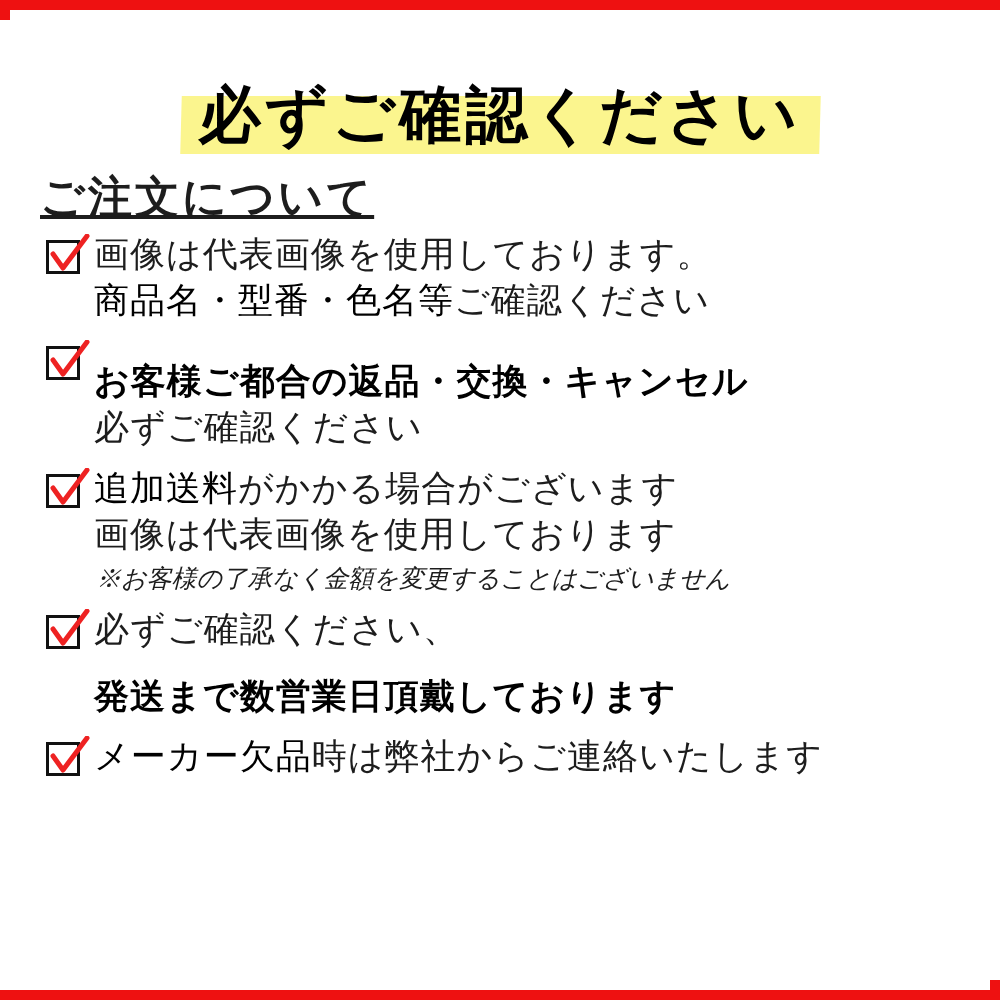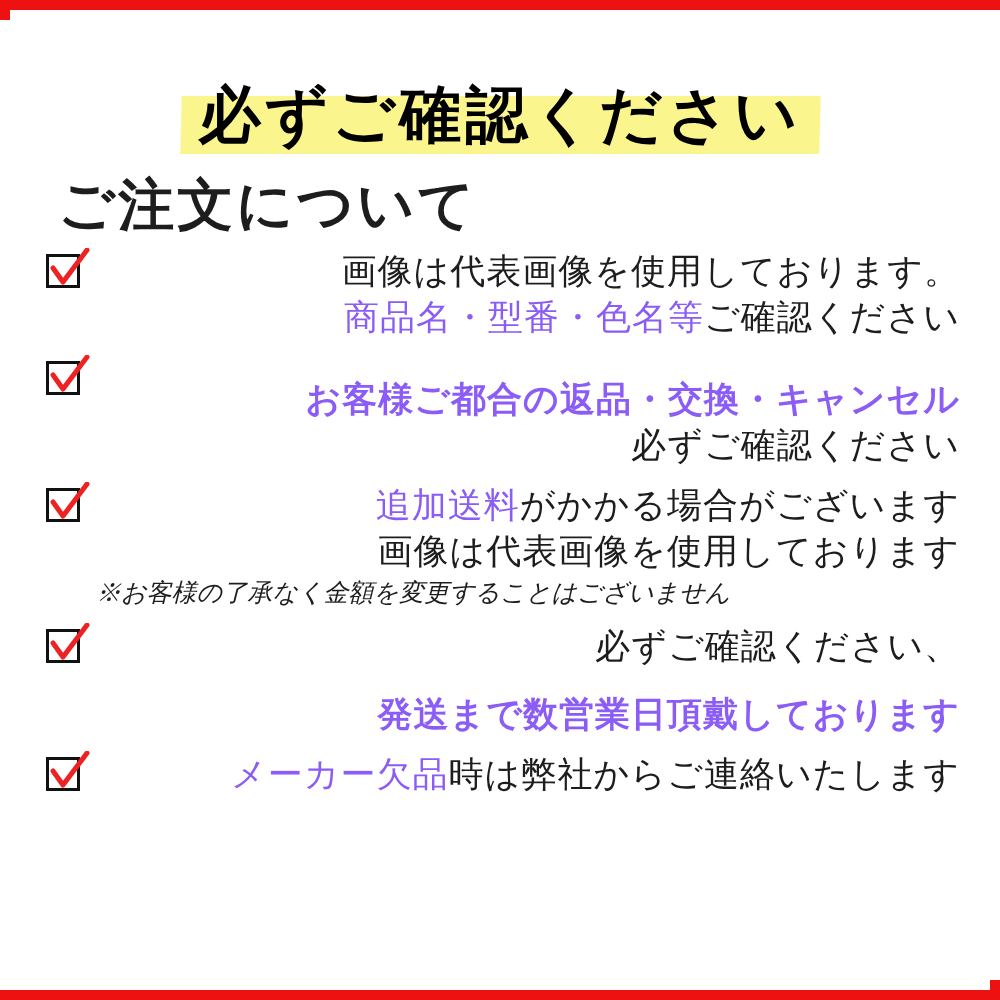--- a/index.html
+++ b/index.html
@@ -68,26 +68,27 @@
     z-index: 0;
   }
   .title .txt {
     position: relative;
     z-index: 1;
   }
 
   
   .section-head {
     font-family: "DejaVu Serif", "Liberation Serif", serif;
-    font-size: 56px;
+    font-size: 44px;
     font-weight: bold;
     color: #1d1d1d;
     letter-spacing: 3px;
-    margin: 18px 0 6px 18px;
+    margin: 18px 0 6px 0;
     line-height: 1.2;
+    text-decoration: underline;
   }
   .section-head.second {
     margin-top: 26px;
   }
 
   
   .item {
     display: flex;
     align-items: flex-start;
     margin: 10px 0 14px 6px;
@@ -113,34 +114,33 @@
     position: absolute;
     left: 4px;
     top: -6px;
     width: 40px;
     height: 42px;
   }
   .lines {
     flex: 1 1 auto;
   }
   .line {
-    font-family: Liberation Sans, sans-serif;
+    font-family: Liberation Mono, monospace;
     font-size: 35px;
     line-height: 1.32;
     color: #1d1d1d;
     letter-spacing: 1px;
     white-space: nowrap;
-    text-align: right;
   }
   .line.bold {
     font-weight: bold;
     margin-top: 21px;
   }
   .red {
-    color: #8b5cf6;
+    color: #000000;
   }
   .note {
     font-family: "DejaVu Serif", "Liberation Serif", serif;
     font-size: 25px;
     color: #1d1d1d;
     letter-spacing: 0px;
     margin: 2px 0 0 2px;
     white-space: nowrap;
     font-style: italic;
   }

